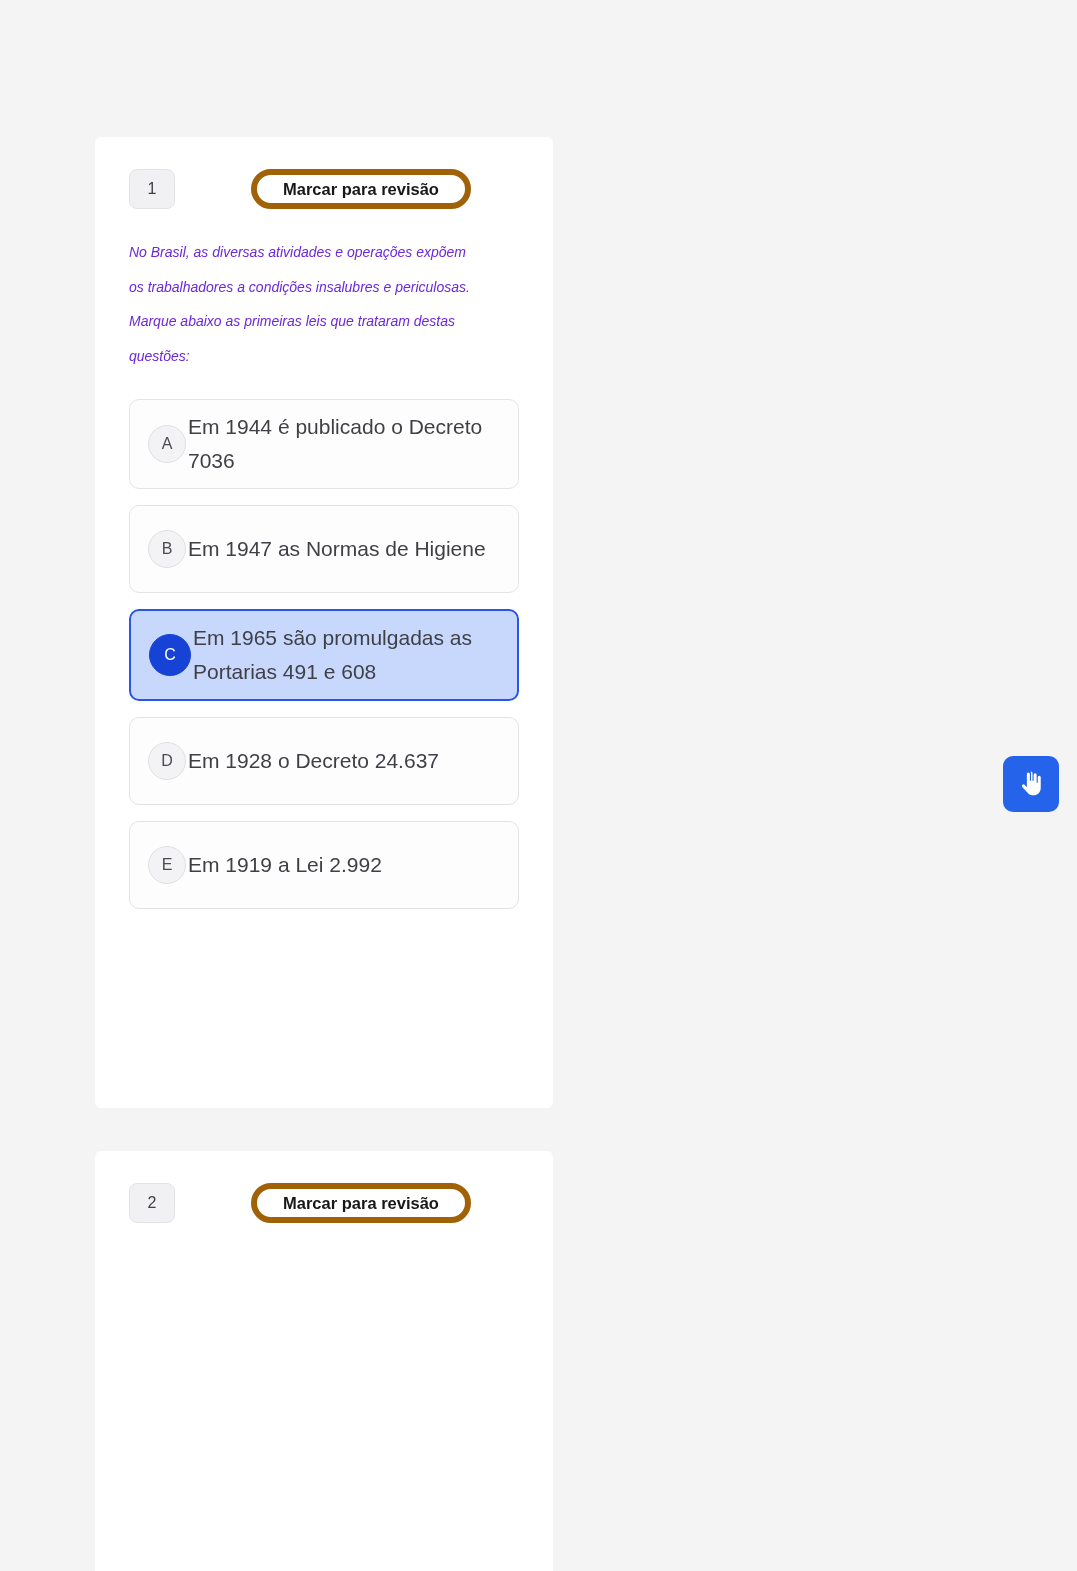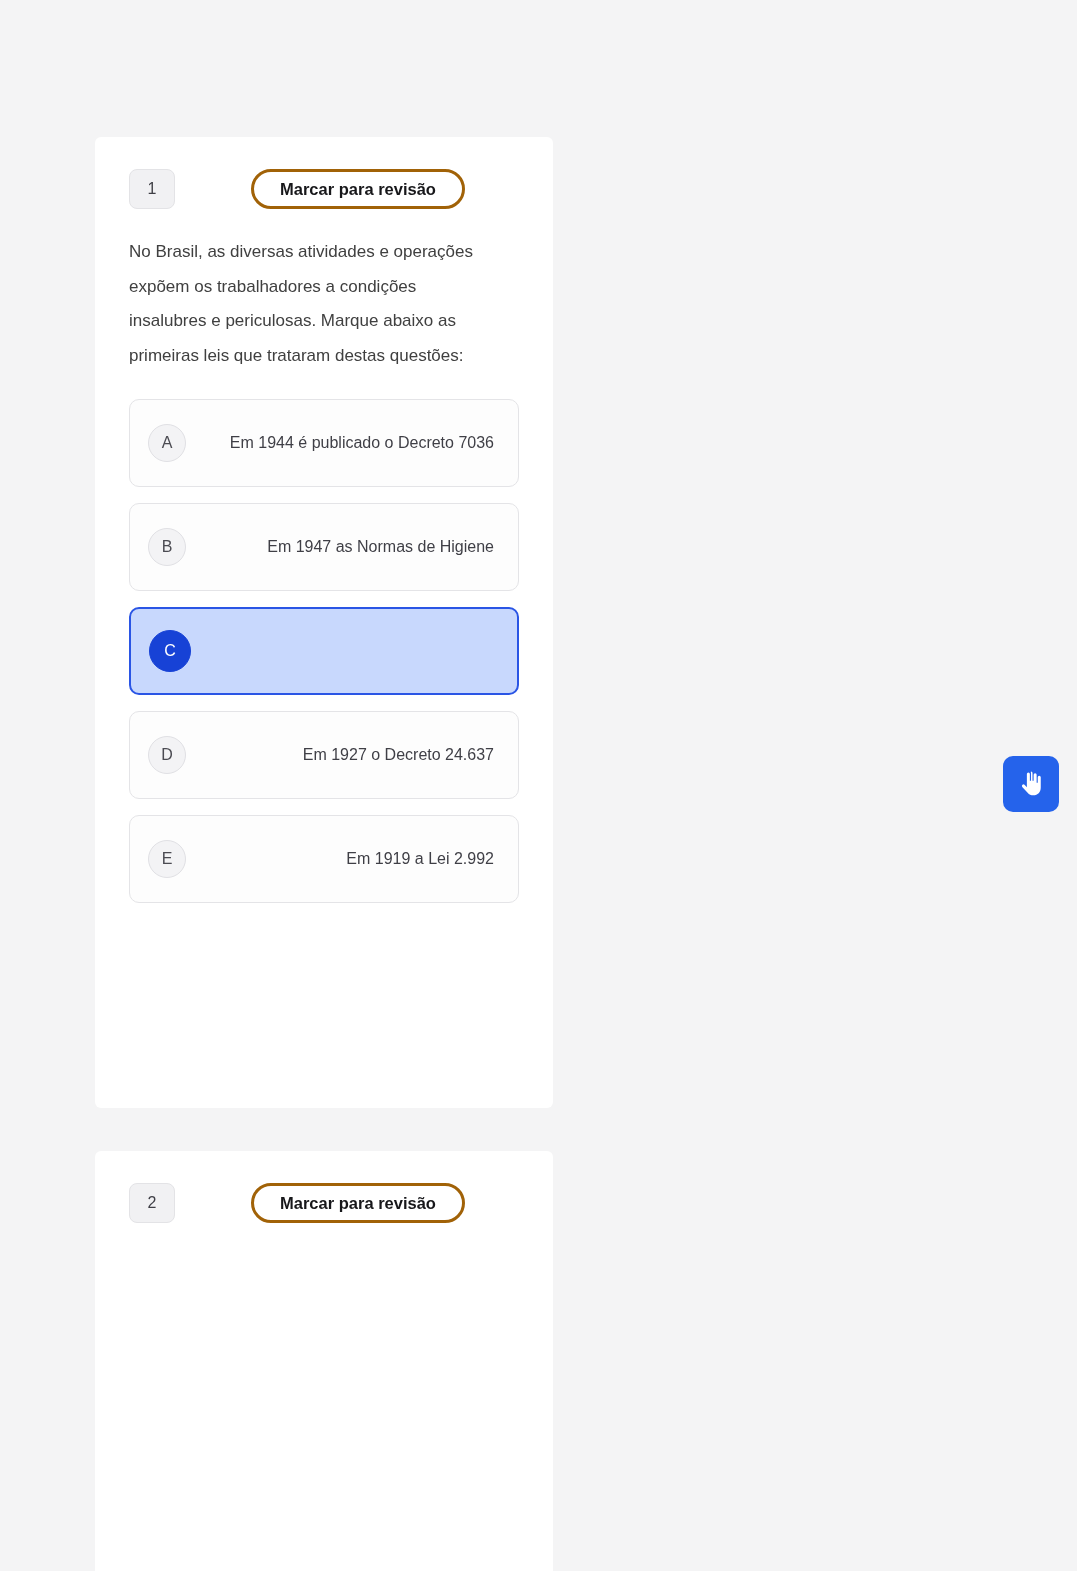--- a/index.html
+++ b/index.html
@@ -42,38 +42,39 @@
     align-items: center;
     justify-content: center;
     font-size: 16px;
     color: #3f3f46;
   }
   .flag-btn {
     margin-left: 76px;
     height: 40px;
     padding: 0 26px;
     background: #ffffff;
-    border: 3px solid #a16207;
+    border: 6px solid #a16207;
     border-radius: 22px;
     font-size: 16.5px;
     font-weight: 700;
     color: #17171a;
     display: flex;
     align-items: center;
     justify-content: center;
     cursor: pointer;
     font-family: "Liberation Sans", sans-serif;
   }
 
   .stem {
     padding: 26px 34px 0 34px;
-    font-size: 17px;
+    font-size: 14px;
     line-height: 34.5px;
-    color: #404040;
+    color: #6d28d9;
     width: 420px;
+    font-style: italic;
   }
 
   .options {
     padding: 26px 34px 0 34px;
   }
   .option {
     position: relative;
     display: flex;
     align-items: center;
     min-height: 88px;
@@ -103,22 +104,22 @@
   }
   .option.selected .bullet {
     background: #1742d6;
     border: 1px solid #1742d6;
     color: #ffffff;
     width: 42px;
     height: 42px;
   }
   .opt-text {
     flex: 1 1 auto;
-    text-align: right;
-    font-size: 16px;
+    text-align: left;
+    font-size: 21px;
     line-height: 34px;
     color: #3f3f46;
     padding: 0 6px 0 2px;
   }
 
   .accessibility-fab {
     position: absolute;
     left: 1003px;
     top: 756px;
     width: 56px;
@@ -149,24 +150,25 @@
       <div class="option">
         <div class="bullet">A</div>
         <div class="opt-text">Em 1944 é publicado o Decreto 7036</div>
       </div>
       <div class="option">
         <div class="bullet">B</div>
         <div class="opt-text">Em 1947 as Normas de Higiene</div>
       </div>
       <div class="option selected">
         <div class="bullet">C</div>
+        <div class="opt-text">Em 1965 são promulgadas as Portarias 491 e 608</div>
       </div>
       <div class="option">
         <div class="bullet">D</div>
-        <div class="opt-text">Em 1927 o Decreto 24.637</div>
+        <div class="opt-text">Em 1928 o Decreto 24.637</div>
       </div>
       <div class="option">
         <div class="bullet">E</div>
         <div class="opt-text">Em 1919 a Lei 2.992</div>
       </div>
     </div>
   </div>
 
   <div class="card" id="card-2">
     <div class="card-header">

